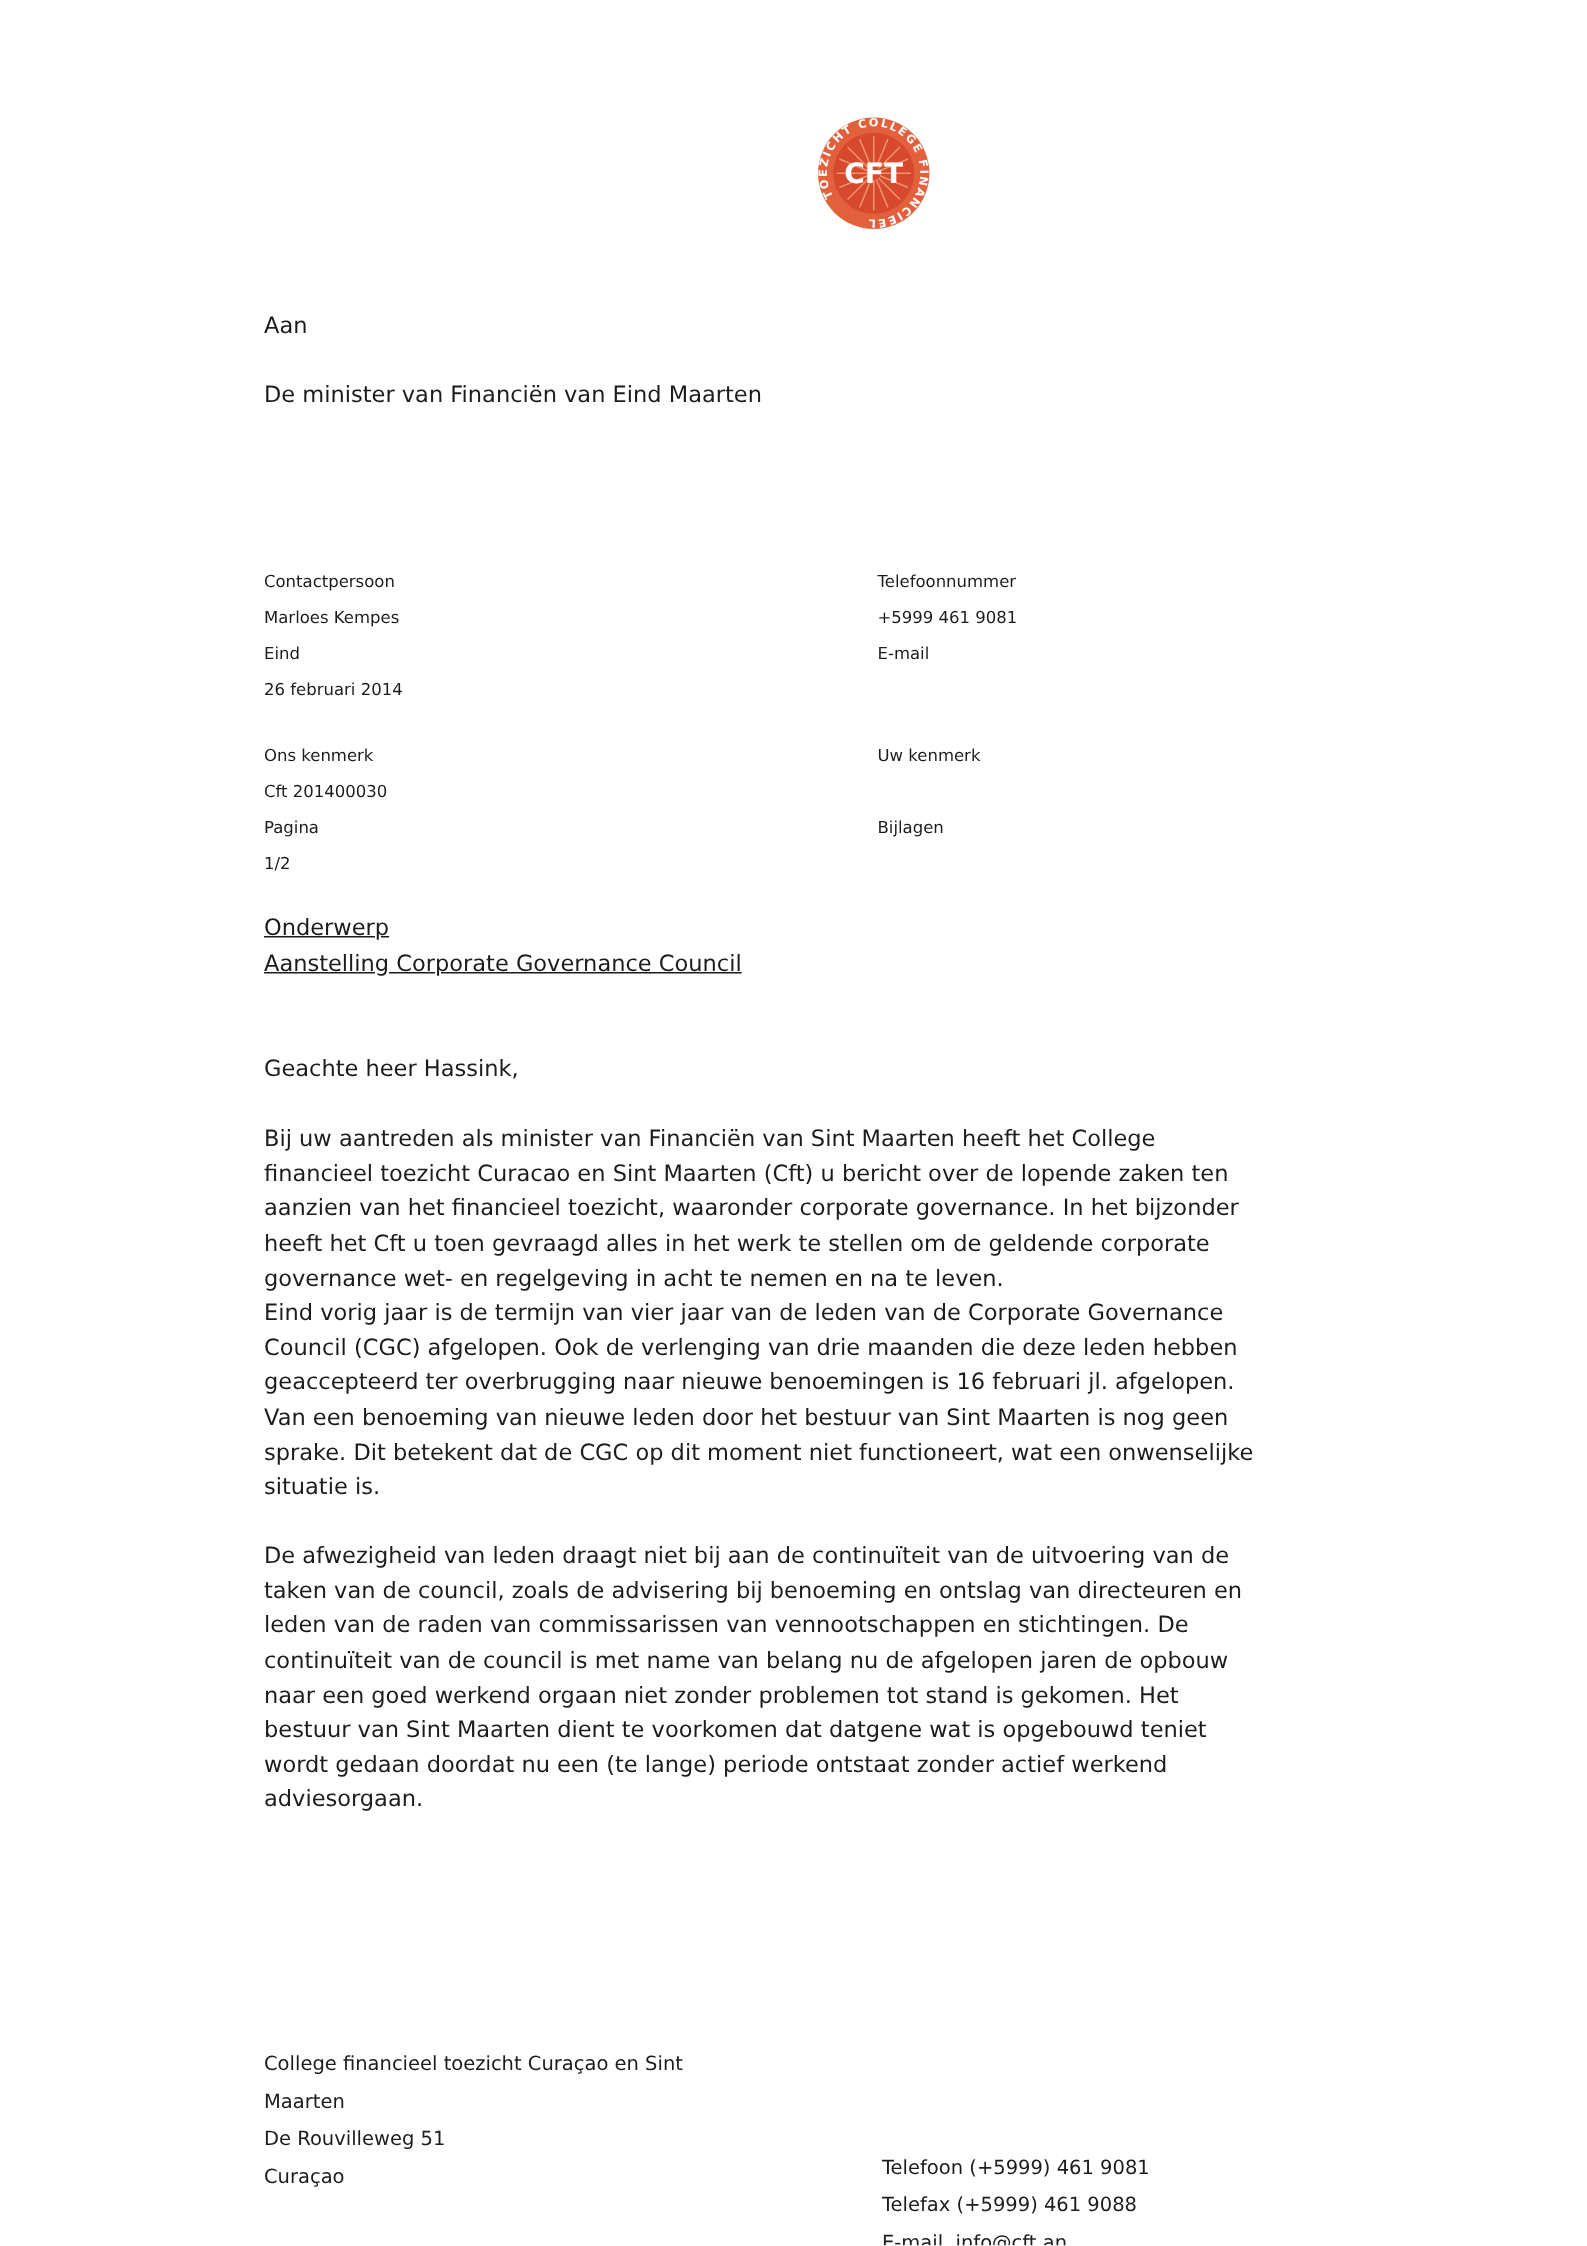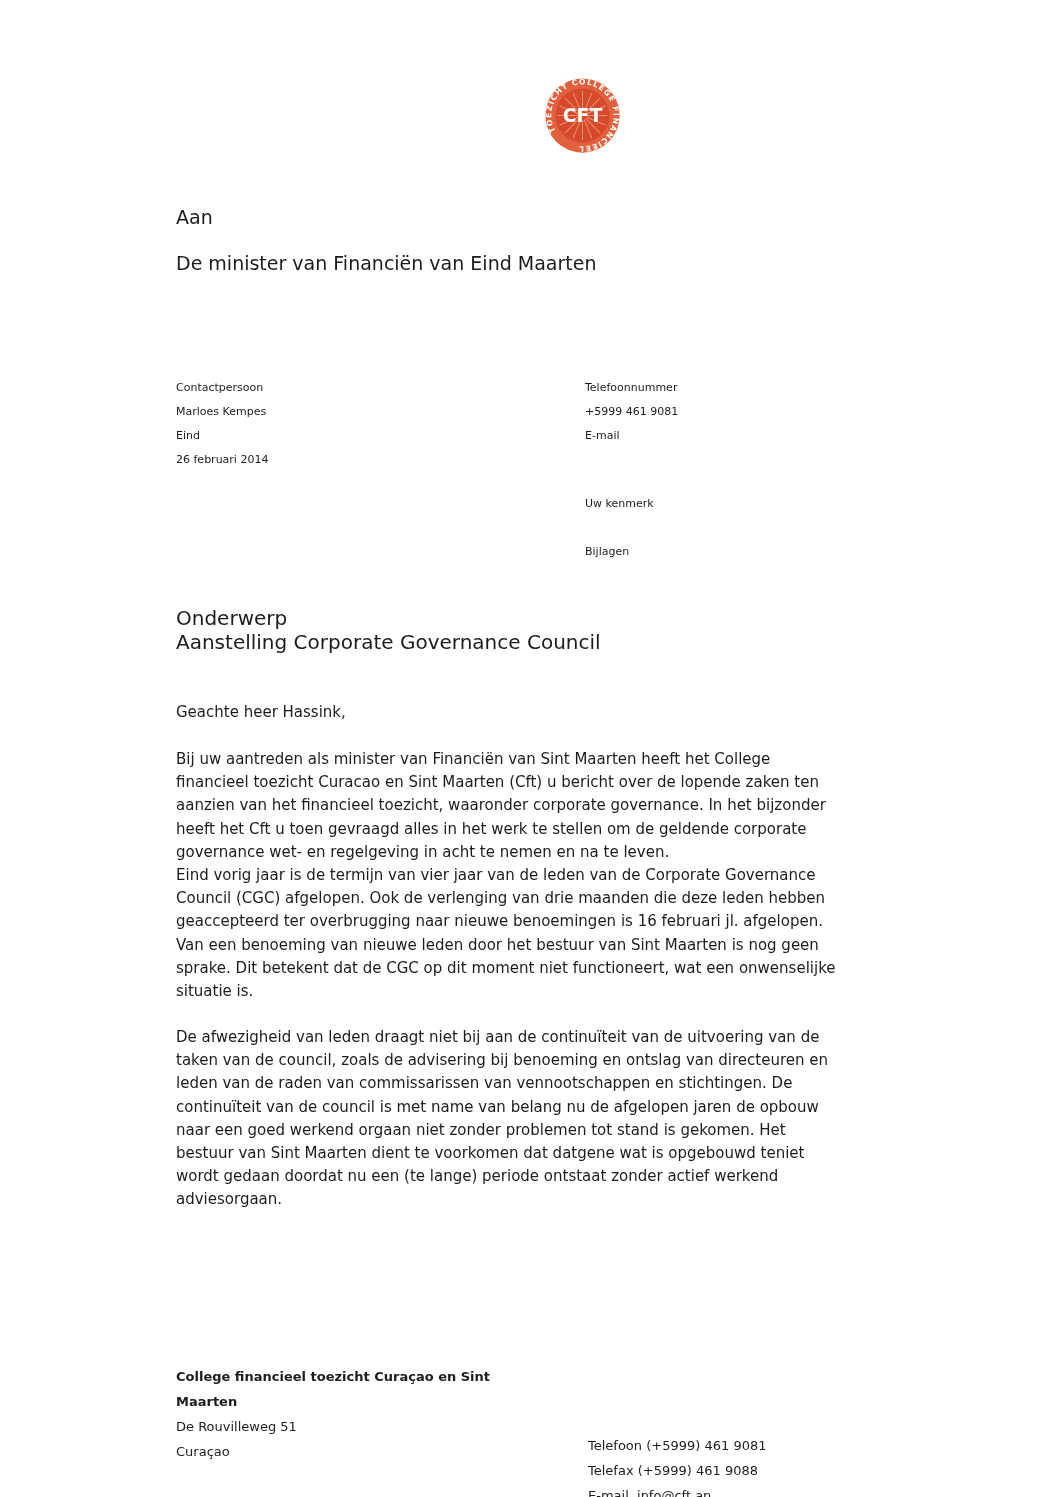--- a/index.html
+++ b/index.html
@@ -7,38 +7,38 @@
     position: relative;
     width: 1058px;
     height: 1497px;
     background: #ffffff;
     font-family: "DejaVu Sans", "Liberation Sans", sans-serif;
     color: #1c1c1c;
     overflow: hidden;
   }
   .abs { position: absolute; }
 
-  .recipient { font-size: 19px; line-height: 23px; white-space: pre-line; }
+  .recipient { font-size: 15px; line-height: 23px; white-space: pre-line; }
 
   .meta { font-size: 11px; line-height: 24px; }
   .meta > div { min-height: 24px; white-space: pre; }
 
-  .subject { font-size: 20px; line-height: 24px; }
+  .subject { font-size: 15px; line-height: 24px; text-decoration: underline; }
 
   .salutation { font-size: 15px; line-height: 23px; }
 
   .body-text {
     font-size: 15px;
     line-height: 23.2px;
     white-space: pre-line;
     width: 800px;
   }
 
   .footer-left { font-size: 13px; line-height: 25px; }
-  .footer-left .org { font-weight: bold; white-space: pre-line; }
+  .footer-left .org { font-weight: normal; white-space: pre-line; }
   .footer-left > div { min-height: 25px; }
 
   .footer-right { font-size: 13px; line-height: 25px; }
   .footer-right > div { min-height: 25px; white-space: pre; }
 
   a.email-link { color: #0000e8; text-decoration: underline; cursor: pointer; }
 
   svg text { font-family: "DejaVu Sans", "Liberation Sans", sans-serif; }
 </style>
 </head>
@@ -87,20 +87,26 @@
     <div>Eind</div>
     <div>26 februari 2014</div>
   </div>
 
   <div class="abs meta" style="left:585px; top:376px;">
     <div>Telefoonnummer</div>
     <div>+5999 461 9081</div>
     <div>E-mail</div>
   </div>
 
+  <div class="abs meta" style="left:176px; top:492px;">
+    <div>Ons kenmerk</div>
+    <div>Cft 201400030</div>
+    <div>Pagina</div>
+    <div>1/2</div>
+  </div>
 
   <div class="abs meta" style="left:585px; top:492px;">
     <div>Uw kenmerk</div>
     <div></div>
     <div>Bijlagen</div>
     <div></div>
   </div>
 
   <div class="abs subject" style="left:176px; top:606px;">
     <div>Onderwerp</div>

